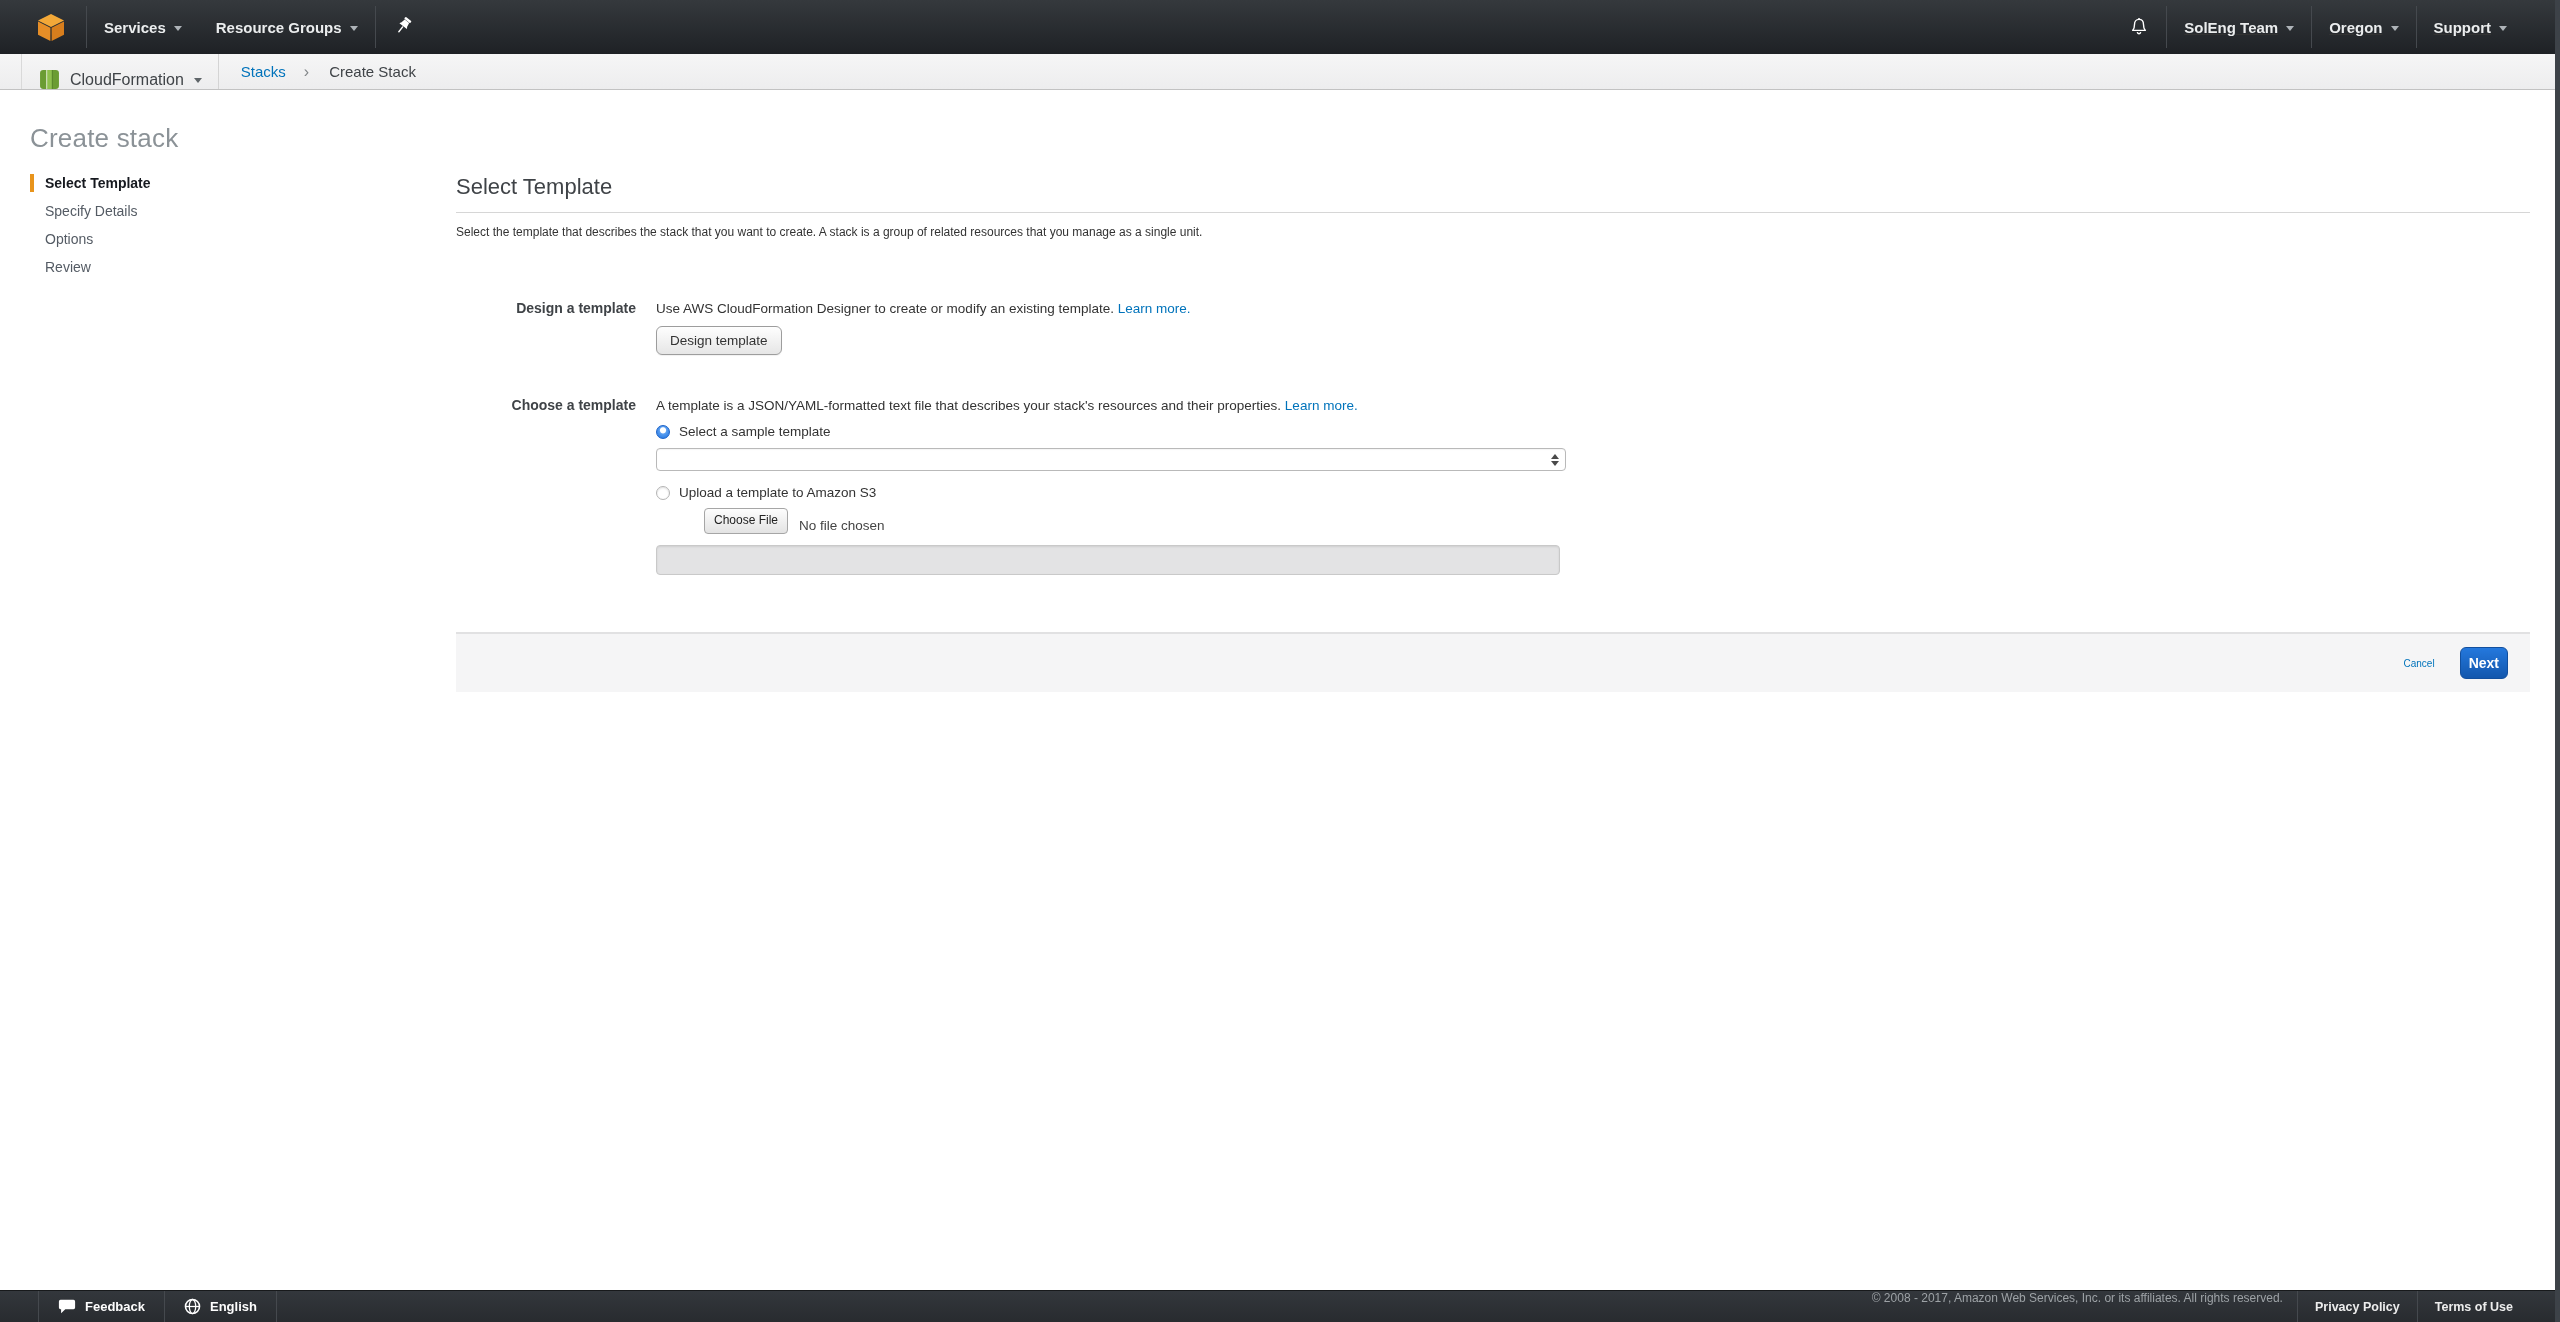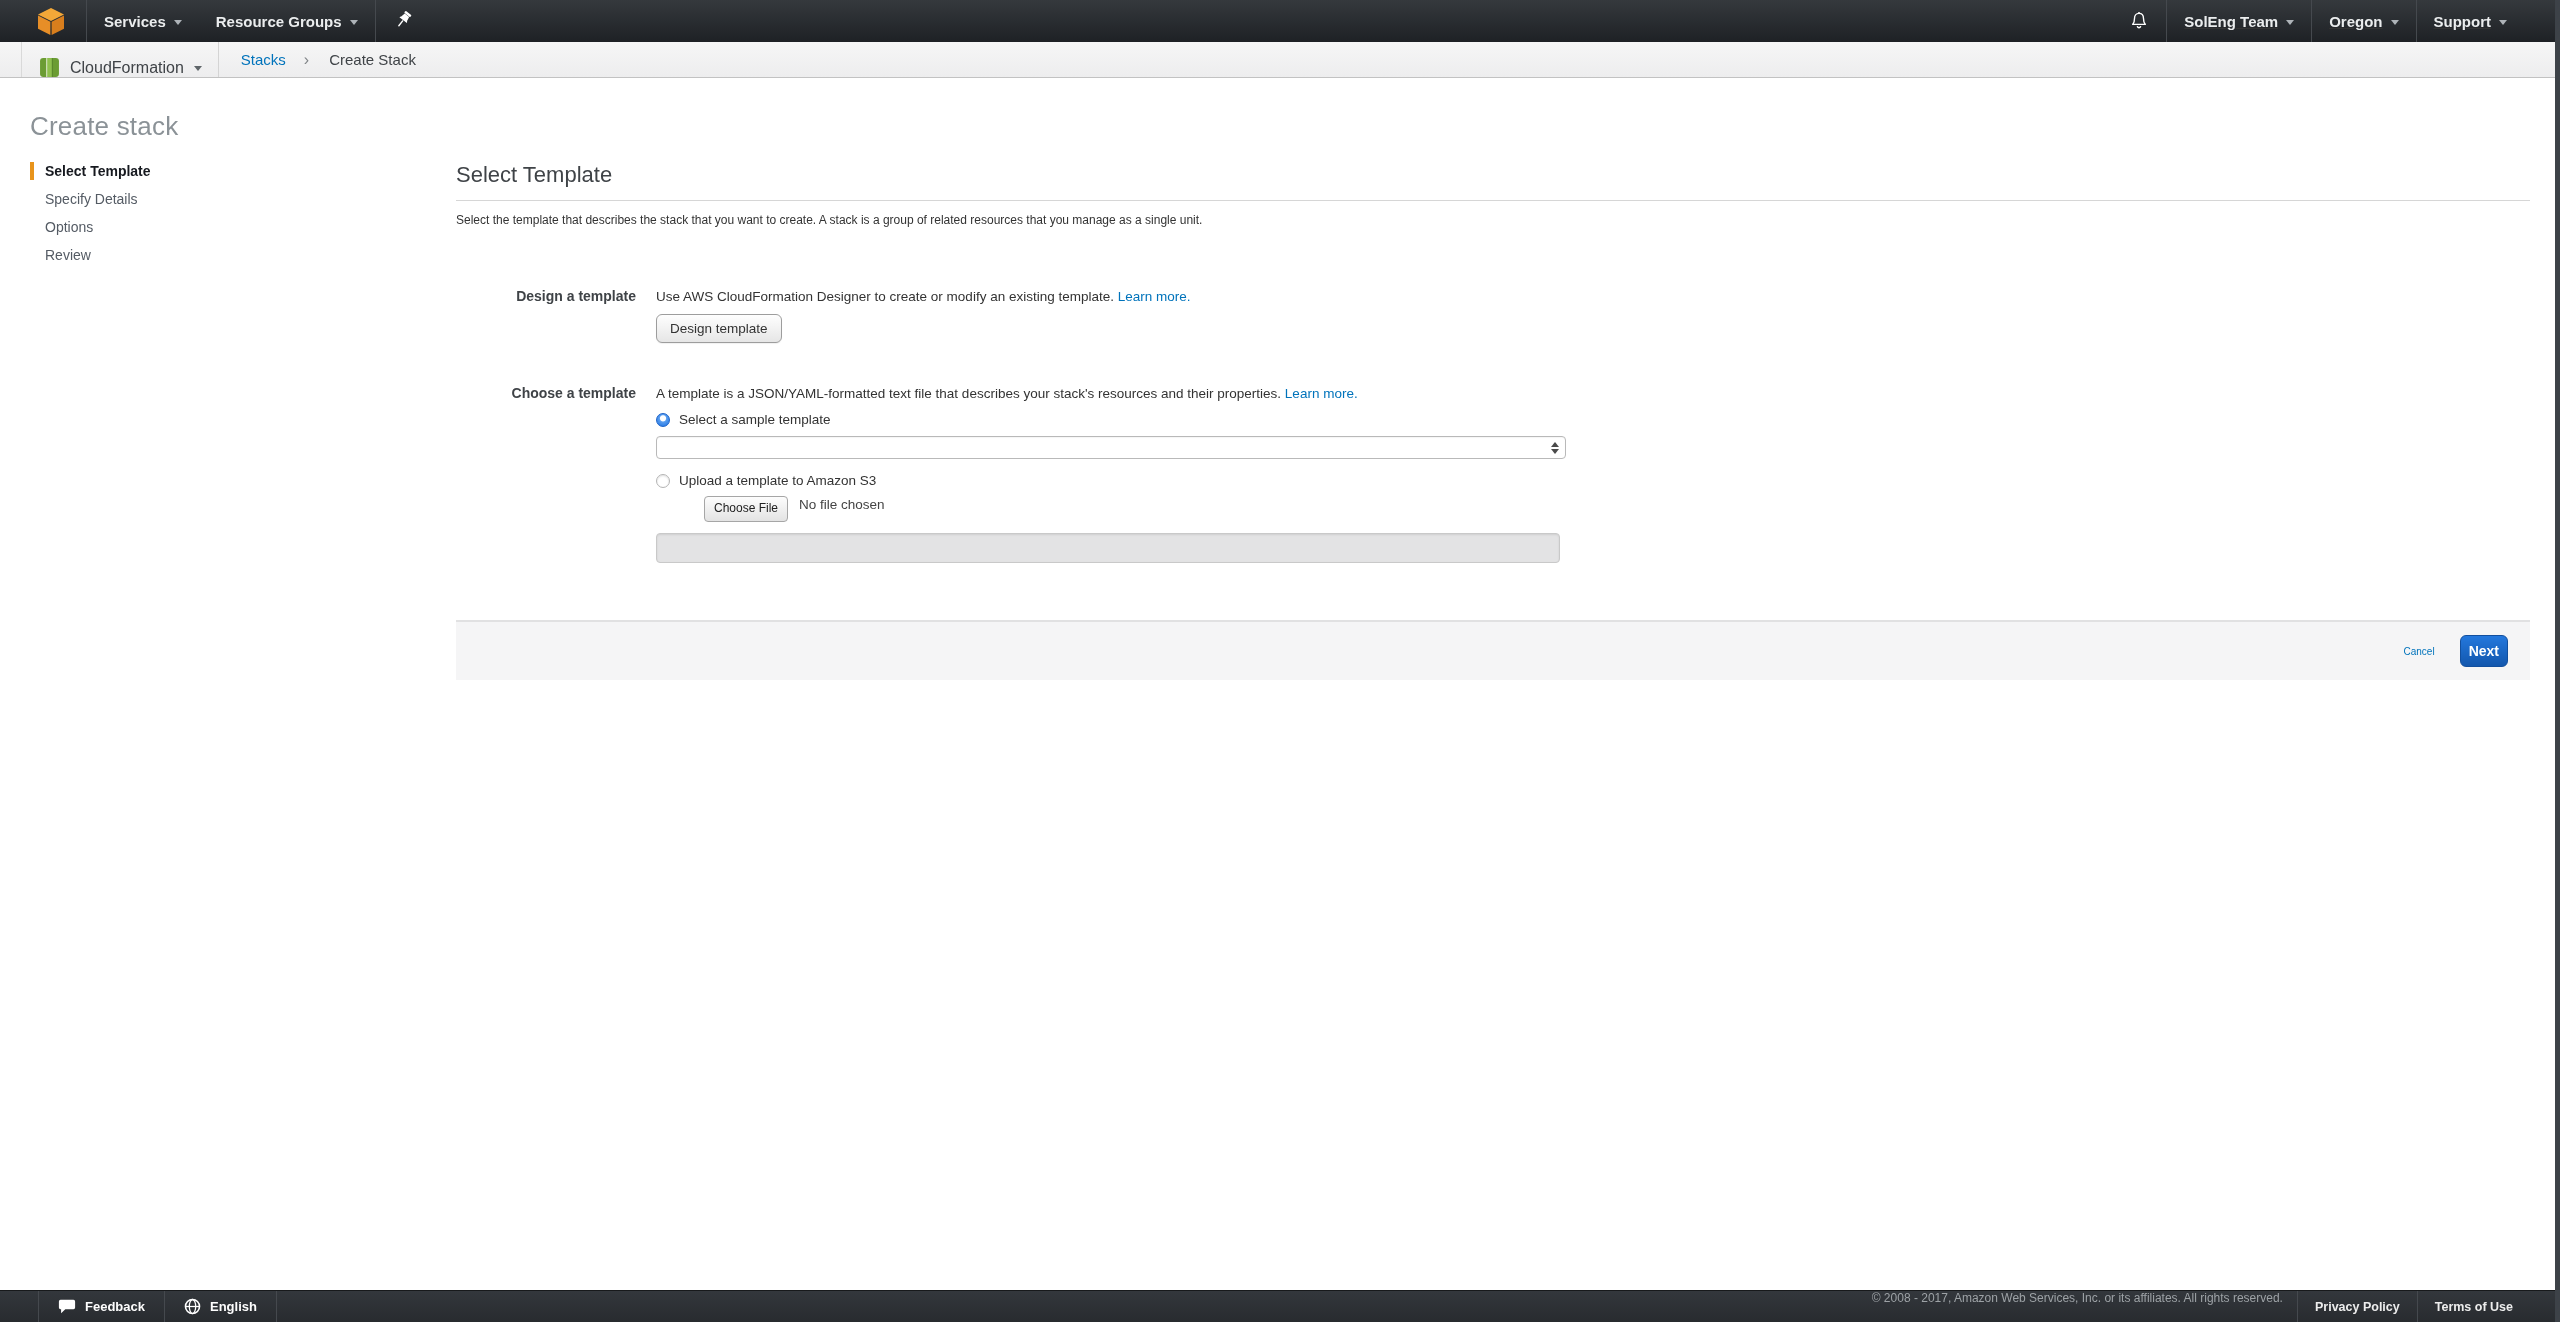--- a/index.html
+++ b/index.html
@@ -4,21 +4,21 @@
 <style>
   * { margin:0; padding:0; box-sizing:border-box; }
   html,body { width:2560px; height:1322px; }
   body {
     font-family:"Liberation Sans","DejaVu Sans",sans-serif;
     background:#fff; color:#333; overflow:hidden; position:relative;
   }
 
   
   .topnav {
-    height:42px; display:flex; 
+    height:54px; display:flex; 
     background:linear-gradient(180deg,#35393d 0%,#1e2125 100%);
   }
   .nav-left { display:flex; align-items:center; }
   .aws-logo { margin-left:36px; display:flex; align-items:center; }
   .nav-div { width:1px; height:42px; background:#45494e; }
   .nav-item {
     display:flex; align-items:center; gap:8px;
     padding:0 17px; height:42px; cursor:pointer;
     color:#ebedee; font-size:15px; font-weight:bold;
   }
@@ -89,21 +89,21 @@
   .fake-select {
     margin-top:8px; position:relative; width:910px; height:23px;
     background:#fff; border:1px solid #b9b9b9; border-radius:4px; cursor:pointer;
     box-shadow:inset 0 1px 1px rgba(0,0,0,.04);
   }
   .stepper { position:absolute; right:6px; top:50%; transform:translateY(-50%); display:flex; flex-direction:column; gap:2px; }
   .stepper i { display:block; width:0; height:0; border-left:4px solid transparent; border-right:4px solid transparent; }
   .stepper .up { border-bottom:5px solid #4a4a4a; }
   .stepper .dn { border-top:5px solid #4a4a4a; }
 
-  .file-row { margin-top:7px; margin-left:48px; display:flex; align-items:flex-start; gap:11px; }
+  .file-row { margin-top:7px; margin-left:48px; display:flex; align-items:flex-end; gap:11px; }
   .btn-file {
     font-size:12px; color:#222; padding:3px 9px 4px; border:1px solid #a6a6a6; border-radius:4px;
     background:linear-gradient(180deg,#fdfdfd,#e3e3e3); cursor:pointer; white-space:nowrap;
   }
   .no-file { font-size:13.5px; color:#444; }
 
   .url-input {
     margin-top:11px; width:904px; height:30px; display:block;
     background:#e3e3e4; border:1px solid #c9c9c9; border-radius:4px;
     box-shadow:inset 0 1px 2px rgba(0,0,0,.09); outline:none;

